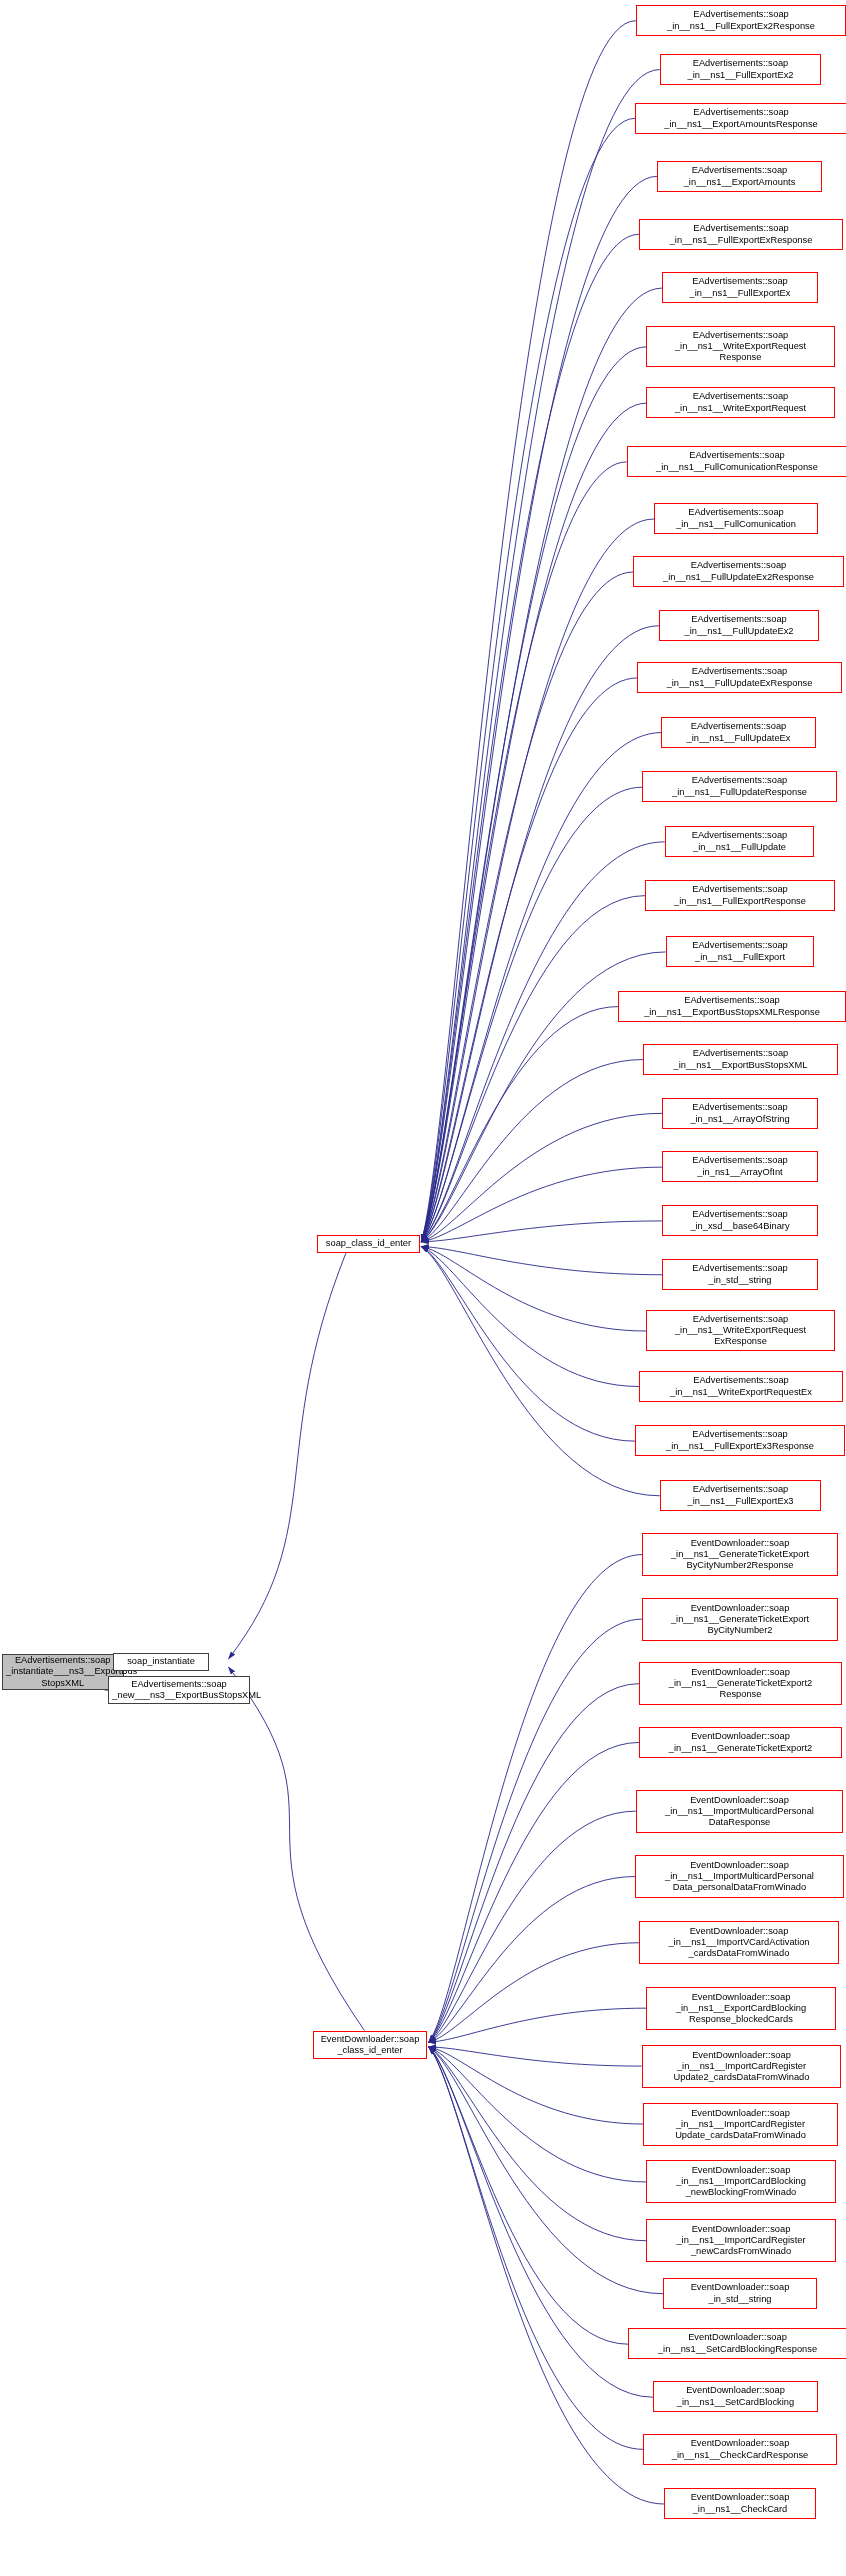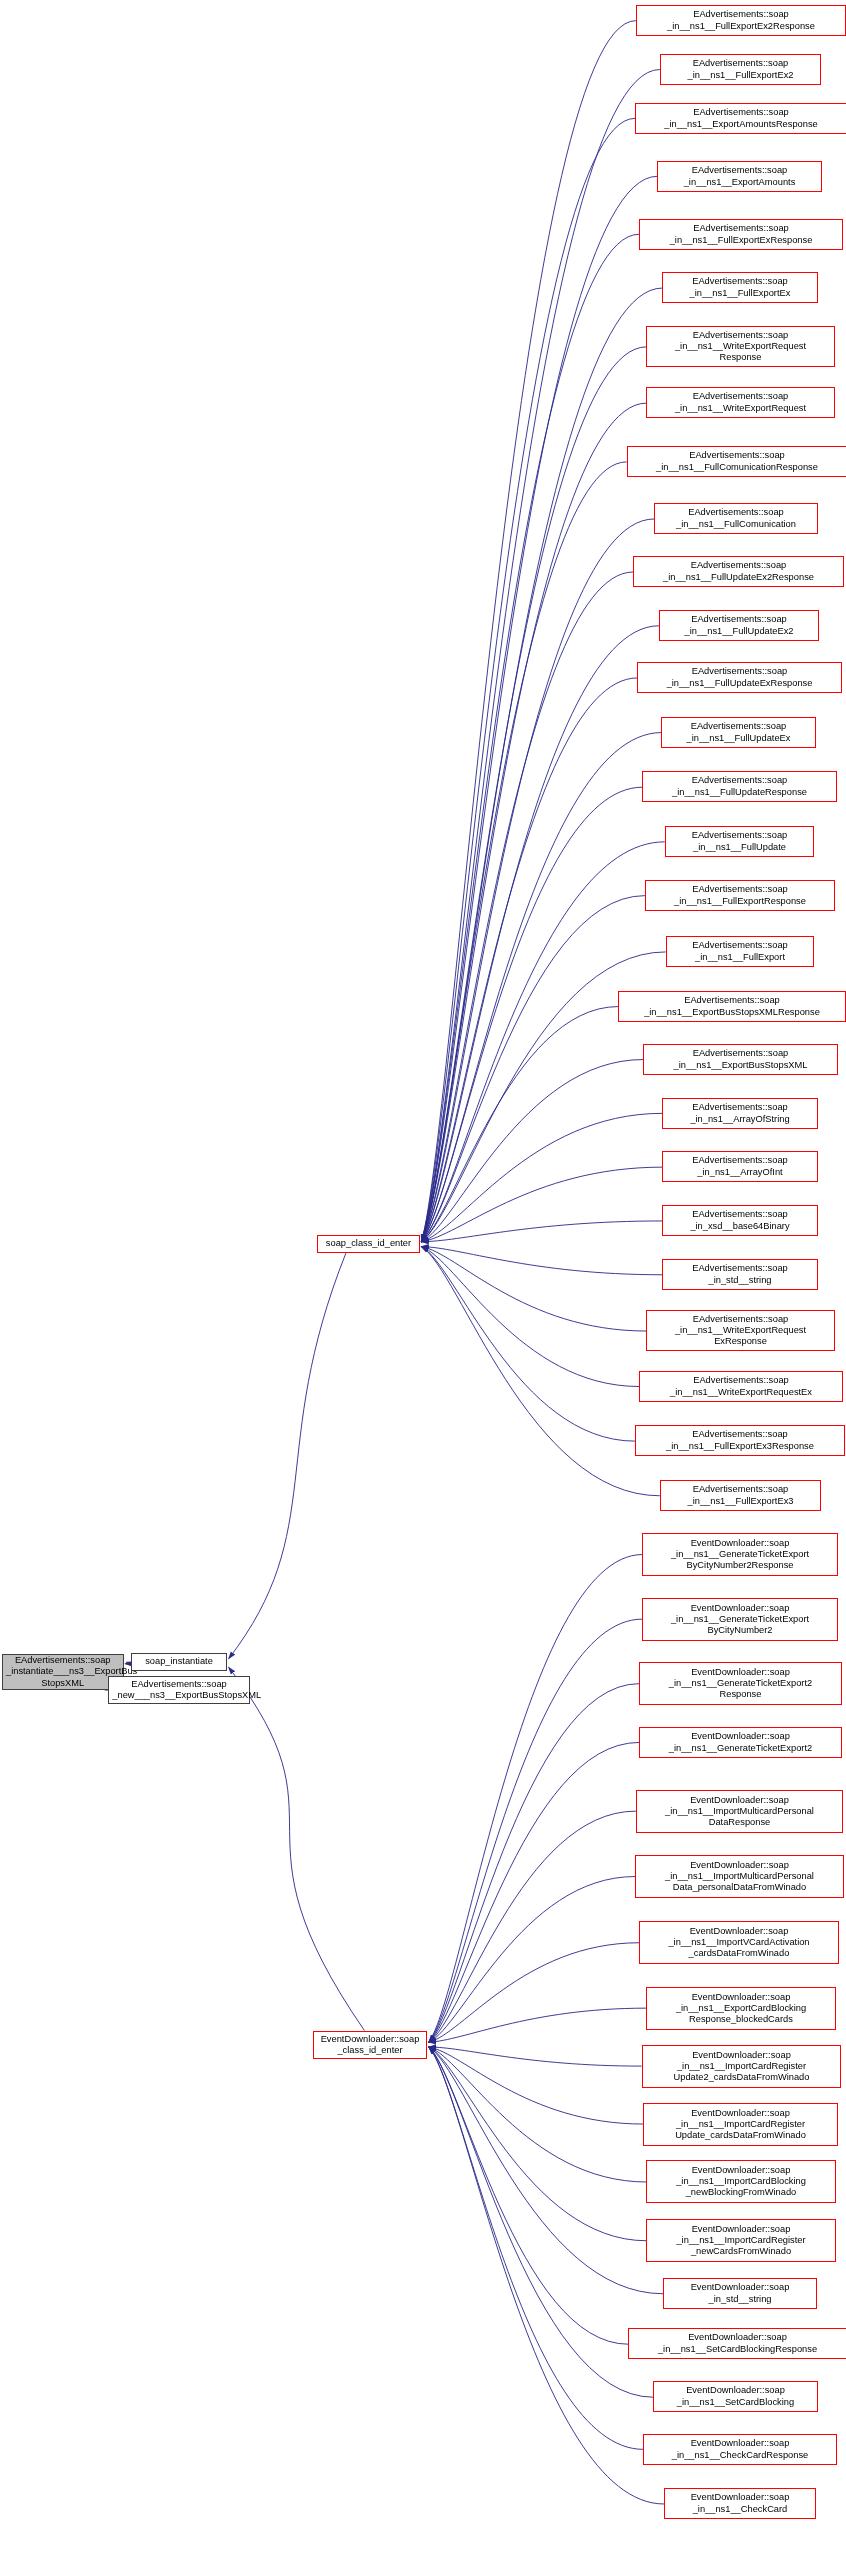--- a/index.html
+++ b/index.html
@@ -69,21 +69,21 @@
         <path d="M801,2771 C645.35,2771 563.28,2500.1 518,2473" marker-end="url(#arr)"></path>
         <path d="M759,2832 C626.45,2832 556.56,2506.2 518,2473" marker-end="url(#arr)"></path>
         <path d="M789,2896 C639.95,2896 561.36,2512.6 518,2473" marker-end="url(#arr)"></path>
         <path d="M777,2959 C634.55,2959 559.44,2518.9 518,2473" marker-end="url(#arr)"></path>
         <path d="M802,3025 C645.8,3025 563.44,2525.5 518,2473" marker-end="url(#arr)"></path>
       </g>
   </svg>
 <div class="node grey" style="left: 1.7px; top: 1654px; width: 122px; height: 36px;"><span>EAdvertisements::soap
 _instantiate___ns3__ExportBus
 StopsXML</span></div>
-    <div class="node black" style="left: 131px; top: 1653px; width: 96px; height: 18px;"><span>soap_instantiate</span></div>
+    <div class="node black" style="left: 113px; top: 1653px; width: 96px; height: 18px;"><span>soap_instantiate</span></div>
     <div class="node black" style="left: 108px; top: 1676px; width: 142px; height: 28px;"><span>EAdvertisements::soap
 _new___ns3__ExportBusStopsXML</span></div>
     <div class="node" style="left: 317px; top: 1235px; width: 103px; height: 18px;"><span>soap_class_id_enter</span></div>
     <div class="node" style="left: 313px; top: 2031px; width: 114px; height: 28px;"><span>EventDownloader::soap
 _class_id_enter</span></div>
     <div class="node" style="left: 636px; top: 5px; width: 210px; height: 31px;"><span>EAdvertisements::soap
 _in__ns1__FullExportEx2Response</span></div>
     <div class="node" style="left: 660px; top: 54px; width: 161px; height: 31px;"><span>EAdvertisements::soap
 _in__ns1__FullExportEx2</span></div>
     <div class="node" style="left: 635px; top: 103px; width: 212px; height: 31px;"><span>EAdvertisements::soap

